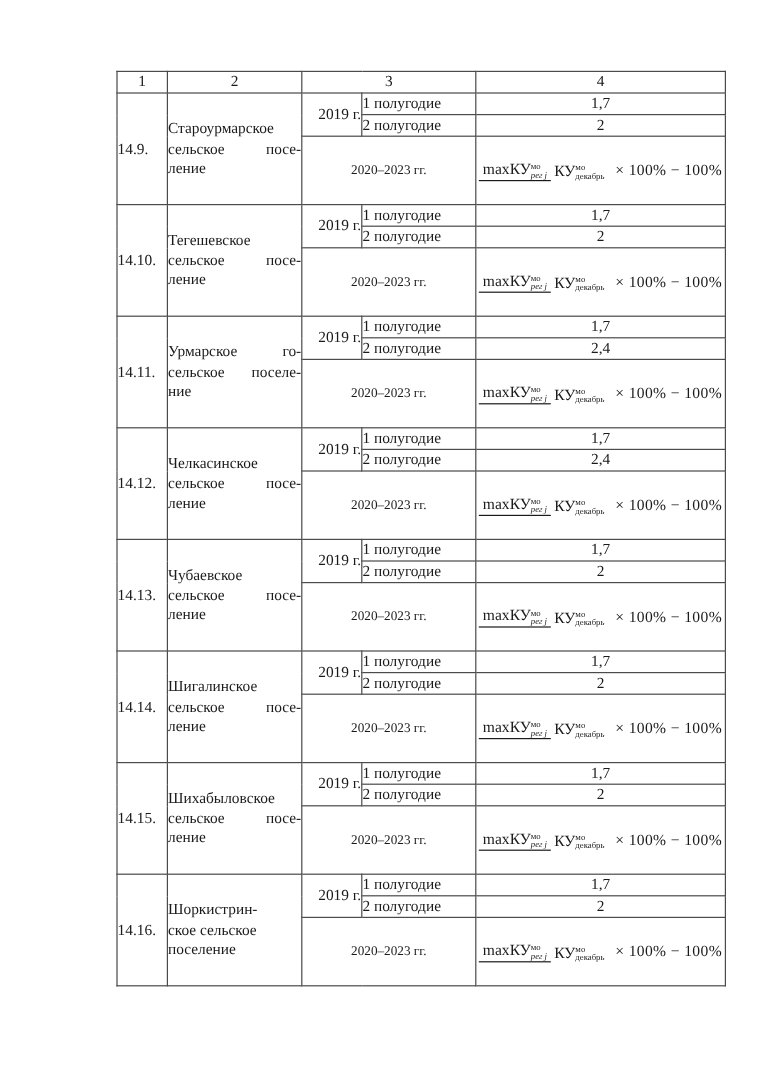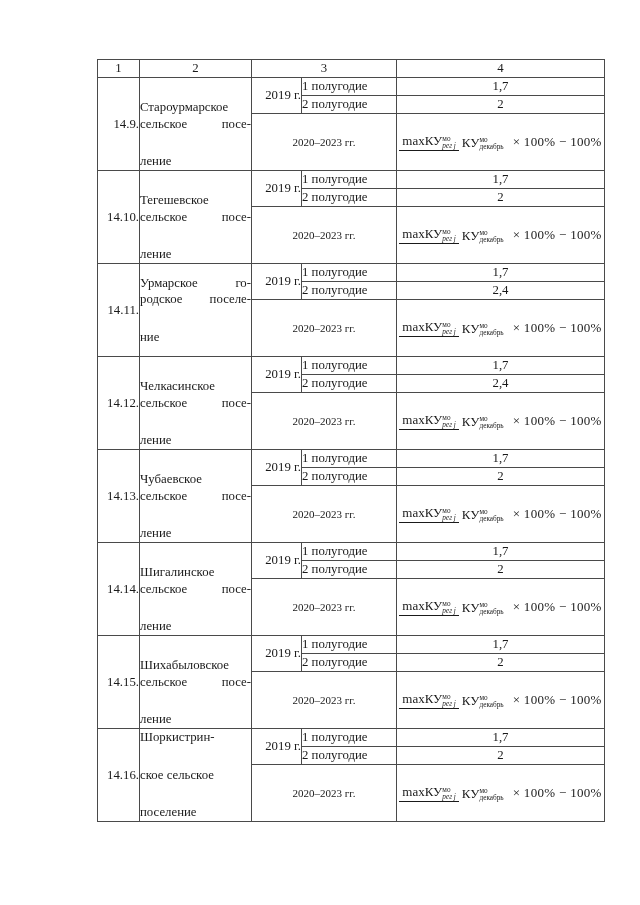--- a/index.html
+++ b/index.html
@@ -52,21 +52,21 @@
   col.c3b { width: 95px; }
   col.c4 { width: 208px; }
 
   .hdr-cell {
     text-align: center;
     height: 17px;
     line-height: 17px;
     font-size: 12.8px;
   }
   .num-cell {
-    text-align: right;
+    text-align: left;
     font-size: 12.8px;
     padding: 0 2px;
     margin-left: 40px;
   }
   .name-cell {
     text-align: justify;
     text-align-last: left;
     font-size: 12.8px;
     padding: 4px 7px 4px 8px;
     line-height: 16.5px;
@@ -74,21 +74,20 @@
     hyphens: manual;
   }
   .name-cell .just-line {
     display: block;
     text-align: justify;
     text-align-last: justify;
   }
   .name-cell .plain-line {
     display: block;
     text-align: left;
-    margin-top: 21px;
   }
   .year-cell {
     text-align: right;
     font-size: 12.8px;
     white-space: nowrap;
   }
   .half-cell {
     text-align: left;
     font-size: 12.8px;
     padding-left: 7px;
@@ -230,21 +229,21 @@
                 <span class="numer"><span class="ku">maxКУ<span class="supsub"><span class="s-top">мо</span><span class="s-bot ital">рег j</span></span></span></span>
                 <span class="denom"><span class="ku">КУ<span class="supsub"><span class="s-top">мо</span><span class="s-bot">декабрь</span></span></span></span>
               </span>
               <span class="tail">× 100% − 100%</span>
             </span></td>
         </tr>
         <tr>
           <td class="num-cell" rowspan="3">14.11.</td>
           <td class="name-cell" rowspan="3">
             <span class="just-line">Урмарское го-</span>
-            <span class="just-line">родское поселе-</span>
+            <span class="just-line">сельское поселе-</span>
             <span class="plain-line">ние</span>
           </td>
           <td class="year-cell" rowspan="2">2019 г.</td>
           <td class="half-cell">1 полугодие</td>
           <td class="value-cell">1,7</td>
         </tr>
         <tr>
           <td class="half-cell">2 полугодие</td>
           <td class="value-cell">2,4</td>
         </tr>

